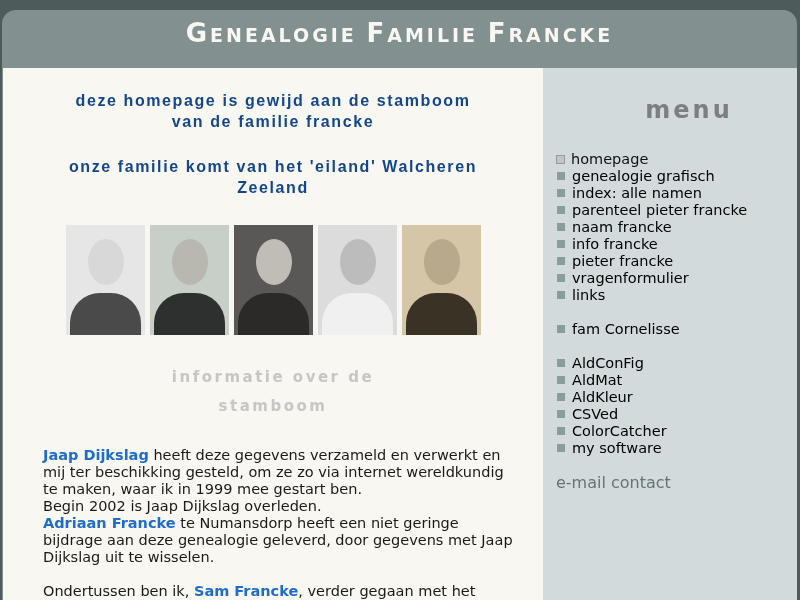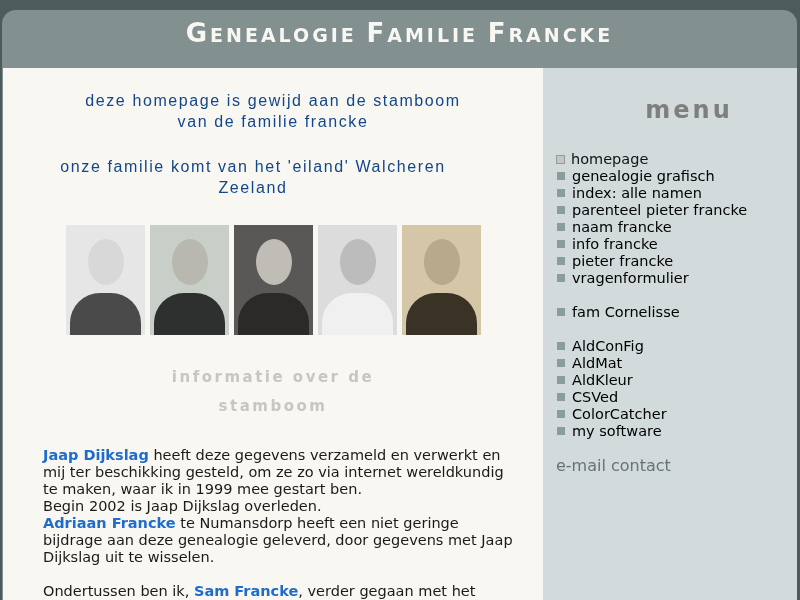--- a/index.html
+++ b/index.html
@@ -25,25 +25,25 @@
   .site-title .big { font-size:26px; }
   .content {
     position:absolute; left:1px; top:58px; width:540px; height:540px;
     background:#f8f7f2;
   }
   .sidebar {
     position:absolute; left:541px; top:58px; width:254px; height:540px;
     background:#d2dadb;
   }
   .intro {
-    color:#13468a; font-family:"Liberation Sans", sans-serif; font-weight:normal;
+    color:#13468a; font-family:"Liberation Sans", sans-serif; font-weight:bold;
     font-size:16px; letter-spacing:1.6px; text-align:center; line-height:21px;
   }
   .intro1 { position:absolute; top:22px; left:0; width:500px; padding-left:20px; }
-  .intro2 { position:absolute; top:88px; left:0; width:500px; }
+  .intro2 { position:absolute; top:88px; left:0; width:500px; padding-left:20px; }
   .photos {
     position:absolute; top:157px; left:63px; display:flex; gap:5px;
   }
   .photo {
     width:79px; height:110px; position:relative; overflow:hidden;
   }
   .photo .face {
     position:absolute; left:22px; top:14px; width:36px; height:46px; border-radius:50%;
   }
   .photo .body {
@@ -163,20 +163,24 @@
           <span>info francke</span>
         </div>
         <div class="menu-item">
           <span class="bullet"></span>
           <span>pieter francke</span>
         </div>
         <div class="menu-item">
           <span class="bullet"></span>
           <span>vragenformulier</span>
         </div>
+        <div class="menu-item">
+          <span class="bullet"></span>
+          <span>links</span>
+        </div>
         <div class="gap"></div>
         <div class="menu-item">
           <span class="bullet"></span>
           <span>fam Cornelisse</span>
         </div>
         <div class="gap"></div>
         <div class="menu-item">
           <span class="bullet"></span>
           <span>AldConFig</span>
         </div>

